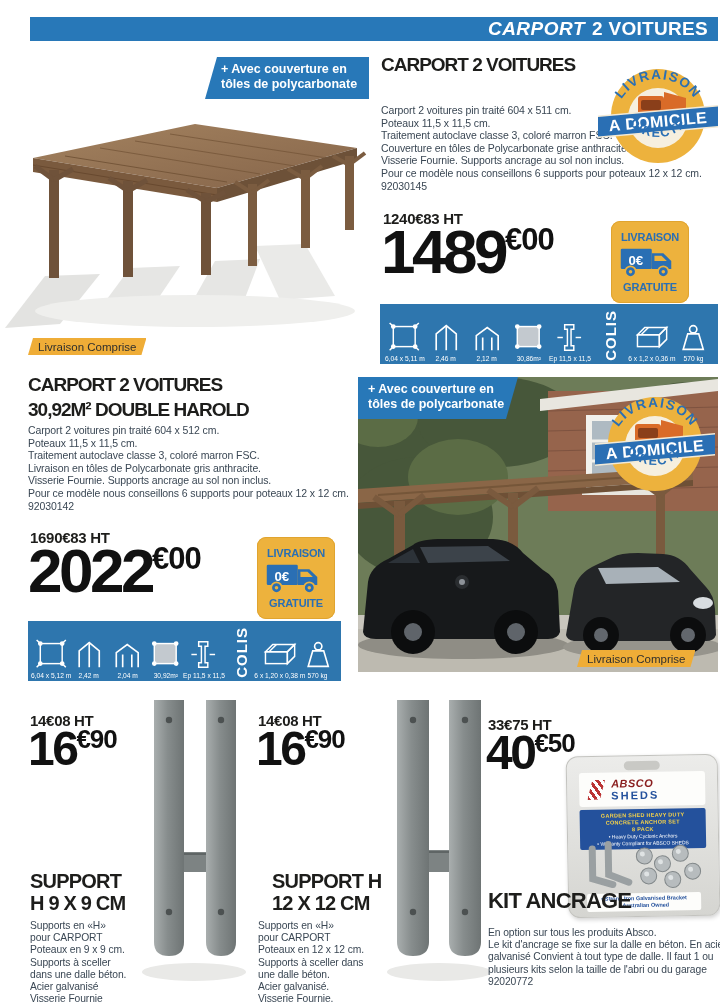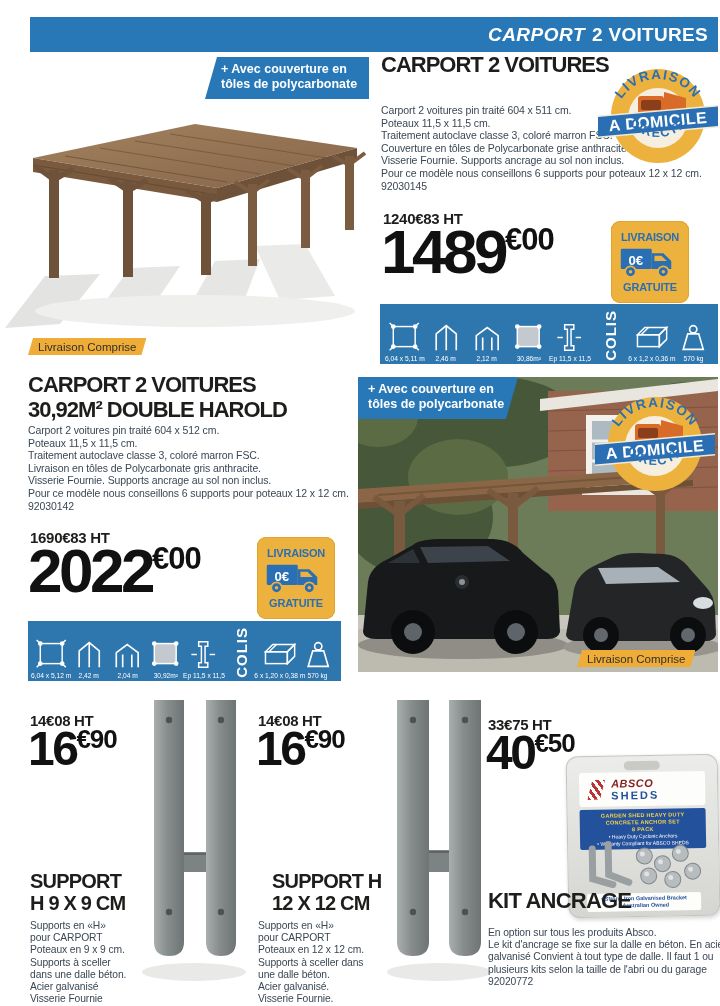--- a/index.html
+++ b/index.html
@@ -1,41 +1,41 @@
 <!DOCTYPE html>
 <html><head>
 <meta charset="utf-8">
 <style>
   html,body{margin:0;padding:0;background:#ffffff;}
   .page{position:relative;width:720px;height:1006px;background:#ffffff;overflow:hidden;
         font-family:"Liberation Sans", sans-serif;color:#1d1d1b;}
   .abs{position:absolute;}
 
   
-  .header-bar{left:30px;top:17px;width:688px;height:35px;background:#2878b8;color:#fff;
+  .header-bar{left:30px;top:17px;width:688px;height:24px;background:#2878b8;color:#fff;
     display:flex;align-items:center;justify-content:flex-end;padding-right:10px;box-sizing:border-box;}
   .header-bar .it{font-style:italic;font-weight:600;font-size:19px;margin-right:7px;letter-spacing:.5px;}
   .header-bar .bd{font-weight:800;font-size:19px;letter-spacing:.3px;}
 
   
   .poly-badge{background:#2878b8;color:#fff;font-weight:700;font-size:12.5px;line-height:15px;
     padding:5px 10px 5px 16px;box-sizing:border-box;}
   .poly-badge.p1{left:205px;top:57px;width:164px;height:42px;
     clip-path:polygon(12px 0,100% 0,100% 100%,0 100%);}
   .poly-badge.p2{left:358px;top:377px;width:160px;height:42px;z-index:5;
     clip-path:polygon(0 0,100% 0,calc(100% - 12px) 100%,0 100%);padding-left:10px;}
 
   
   .lc-badge{background:#efad37;color:#2f2f2d;font-size:11.5px;font-weight:400;
     padding:2.5px 10px;clip-path:polygon(5px 0,100% 0,calc(100% - 5px) 100%,0 100%);white-space:nowrap;}
   .lc1{left:28px;top:338px;}
   .lc2{left:577px;top:650px;z-index:6;}
 
   
-  .prod-title{font-weight:900;font-size:22px;line-height:25px;letter-spacing:-1px;color:#1d1d1b;}
+  .prod-title{font-weight:900;font-size:19px;line-height:25px;letter-spacing:-1px;color:#1d1d1b;}
   .desc{font-size:10.5px;line-height:12.6px;color:#3a4754;letter-spacing:-0.1px;}
   .desc div{white-space:nowrap;}
 
   .ht-price{font-size:15px;font-weight:700;color:#1d1d1b;letter-spacing:-0.3px;}
   .big-price{display:flex;align-items:flex-start;font-weight:900;color:#111;}
   .big-price .eu{font-size:62px;line-height:56px;letter-spacing:-3.5px;}
   .big-price .ct{font-size:31px;line-height:30px;letter-spacing:-1px;margin-top:1px;}
   .big-price.small .eu{font-size:48px;line-height:46px;letter-spacing:-2.5px;}
   .big-price.small .ct{font-size:26px;line-height:25px;}
 

